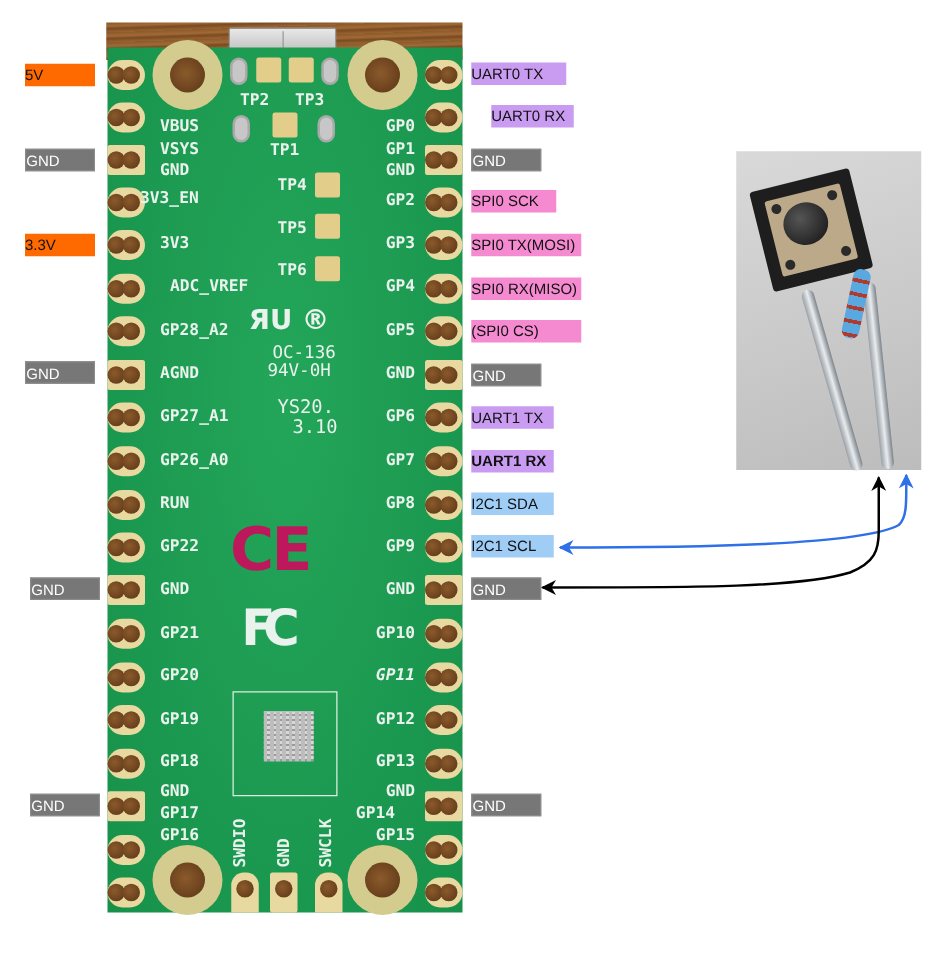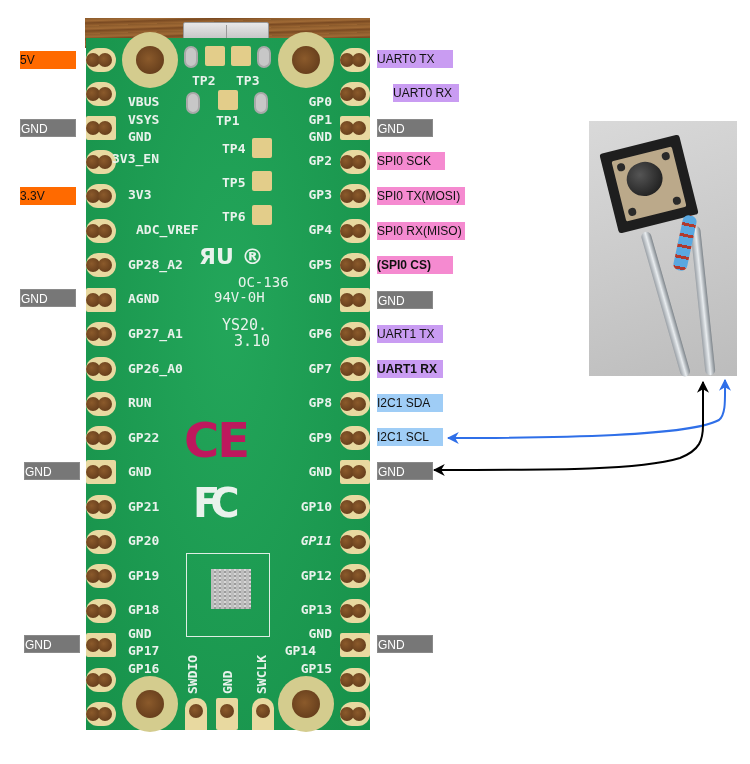--- a/index.html
+++ b/index.html
@@ -367,21 +367,21 @@
 <span class="silk r" style="left:292px;top:603px;width:40px;">GP13</span>
 <span class="silk r" style="left:292px;top:627px;width:40px;">GND</span>
 <span class="silk r" style="left:276px;top:644px;width:40px;">GP14</span>
 <span class="silk r" style="left:292px;top:662px;width:40px;">GP15</span>
 
 <span class="silk vert" style="left:186px;top:694px;">SWDIO</span>
 <span class="silk vert" style="left:221px;top:694px;">GND</span>
 <span class="silk vert" style="left:255px;top:694px;">SWCLK</span>
 
 <span class="ul-logo">ЯU ®</span>
-<span class="silk" style="left:218px;top:275px;font-weight:normal;font-size:14px;margin-left:20px;">OC-136</span>
+<span class="silk" style="left:218px;top:275px;font-weight:normal;font-size:14px;">OC-136</span>
 <span class="silk" style="left:214px;top:290px;font-weight:normal;font-size:14px;">94V-0H</span>
 <span class="silk" style="left:222px;top:318px;font-weight:normal;font-size:15px;">YS20.</span>
 <span class="silk" style="left:234px;top:334px;font-weight:normal;font-size:15px;">3.10</span>
 <span class="logo-ce">CE</span>
 <span class="logo-fc">FC</span>
 
 <div class="qr">
     <div class="code"></div>
   </div>
 
@@ -391,21 +391,21 @@
 <div class="lbl gnd" style="left:20px;top:289px;width:56px;">GND</div>
 <div class="lbl gnd" style="left:24px;top:462px;width:56px;">GND</div>
 <div class="lbl gnd" style="left:24px;top:635px;width:56px;">GND</div>
 
 <div class="lbl uart" style="left:377px;top:50px;width:76px;">UART0 TX</div>
 <div class="lbl uart" style="left:377px;top:84px;width:66px;margin-left:16px;">UART0 RX</div>
 <div class="lbl gnd" style="left:377px;top:119px;width:56px;">GND</div>
 <div class="lbl spi" style="left:377px;top:152px;width:68px;">SPI0 SCK</div>
 <div class="lbl spi" style="left:377px;top:187px;width:88px;">SPI0 TX(MOSI)</div>
 <div class="lbl spi" style="left:377px;top:222px;width:88px;">SPI0 RX(MISO)</div>
-<div class="lbl spi" style="left:377px;top:256px;width:76px;font-weight:bold;">(SPI0 CS)</div>
+<div class="lbl spi" style="left:377px;top:256px;width:88px;">(SPI0 CS)</div>
 <div class="lbl gnd" style="left:377px;top:291px;width:56px;">GND</div>
 <div class="lbl uart" style="left:377px;top:325px;width:66px;">UART1 TX</div>
 <div class="lbl uart" style="left:377px;top:360px;width:66px;font-weight:bold;">UART1 RX</div>
 <div class="lbl i2c" style="left:377px;top:394px;width:66px;">I2C1 SDA</div>
 <div class="lbl i2c" style="left:377px;top:428px;width:66px;">I2C1 SCL</div>
 <div class="lbl gnd" style="left:377px;top:462px;width:56px;">GND</div>
 <div class="lbl gnd" style="left:377px;top:635px;width:56px;">GND</div>
 
 <div class="photo"></div>
 <div class="btn-body">

